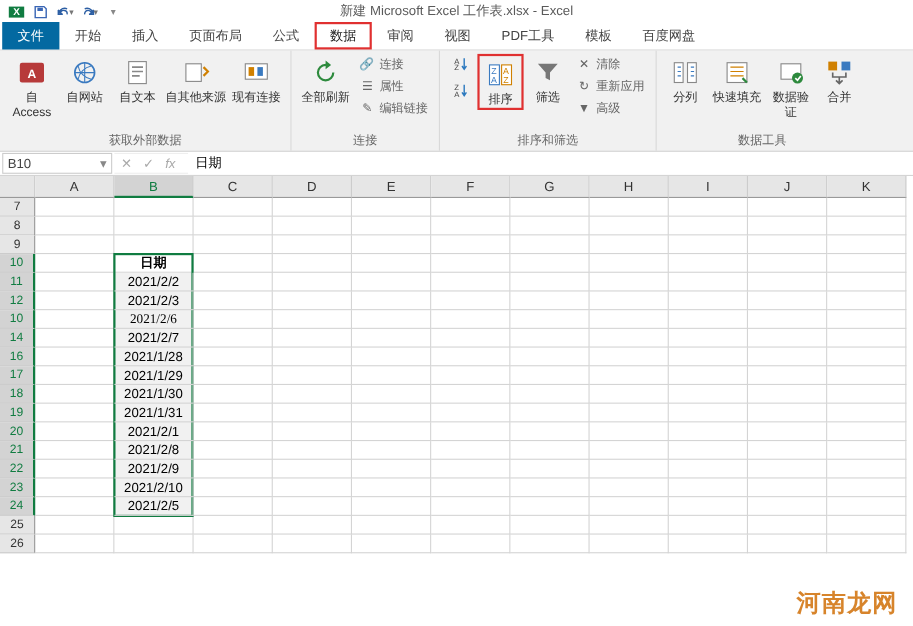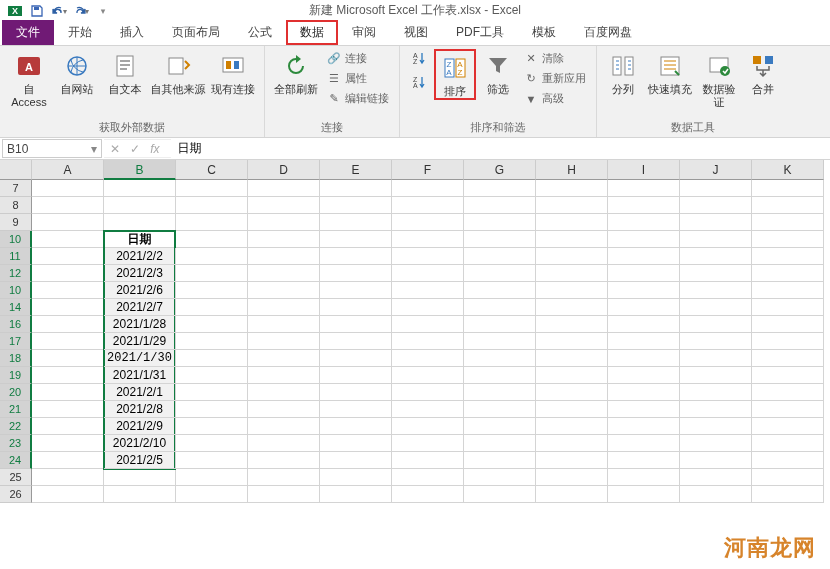--- a/index.html
+++ b/index.html
@@ -8,21 +8,21 @@
 
 .titlebar { height:22px; background:#fff; display:flex; align-items:center; }
 .qat { display:flex; align-items:center; gap:4px; padding-left:6px; }
 .qat .qicon { width:18px; height:18px; display:flex; align-items:center; justify-content:center; color:#006b3a; }
 .qat .dd { font-size:8px; color:#777; margin-left:-2px; }
 .apptitle { position:absolute; left:50%; transform:translateX(-50%); top:2px; text-align:center; font-size:12px; color:#5a5a5a; }
 
 
 .tabs { height:24px; display:flex; align-items:flex-end; padding-left:2px; }
 .tab { padding:4px 14px; font-size:12px; color:#444; cursor:pointer; }
-.tab.file { background:#701a75; color:#fff; }
+.tab.file { background:#0369a1; color:#fff; }
 .tab.active { border:2px solid #e03030; padding:2px 12px; color:#222; }
 .tabsborder { border-bottom:1px solid #d4d4d4; }
 
 
 .ribbon { height:92px; background:#f1f1f1; border-bottom:1px solid #d4d4d4; display:flex; }
 .group { border-right:1px solid #d9d9d9; padding:3px 6px 0 6px; display:flex; flex-direction:column; align-items:center; }
 .group-label { font-size:11px; color:#666; margin-top:auto; padding-bottom:2px; }
 .group-row { display:flex; align-items:flex-start; gap:2px; height:70px; }
 
 .bigbtn { display:flex; flex-direction:column; align-items:center; width:46px; padding-top:2px; cursor:pointer; }
@@ -414,21 +414,21 @@
         <div class="cell"></div>
         <div class="cell"></div>
         <div class="cell"></div>
         <div class="cell"></div>
         <div class="cell"></div>
         <div class="cell"></div>
       </div>
       <div class="row">
         <div class="rh sel">10</div>
         <div class="cell"></div>
-        <div class="cell" style="position: relative; z-index: 2;">2021/2/6</div>
+        <div class="cell" style="position: relative; z-index: 2; font-family: Liberation Serif, serif;">2021/2/6</div>
         <div class="cell"></div>
         <div class="cell"></div>
         <div class="cell"></div>
         <div class="cell"></div>
         <div class="cell"></div>
         <div class="cell"></div>
         <div class="cell"></div>
         <div class="cell"></div>
         <div class="cell"></div>
       </div>
@@ -470,21 +470,21 @@
         <div class="cell"></div>
         <div class="cell"></div>
         <div class="cell"></div>
         <div class="cell"></div>
         <div class="cell"></div>
         <div class="cell"></div>
       </div>
       <div class="row">
         <div class="rh sel">18</div>
         <div class="cell"></div>
-        <div class="cell" style="position: relative; z-index: 2; font-family: Liberation Mono, monospace;">2021/1/30</div>
+        <div class="cell" style="position: relative; z-index: 2;">2021/1/30</div>
         <div class="cell"></div>
         <div class="cell"></div>
         <div class="cell"></div>
         <div class="cell"></div>
         <div class="cell"></div>
         <div class="cell"></div>
         <div class="cell"></div>
         <div class="cell"></div>
         <div class="cell"></div>
       </div>

